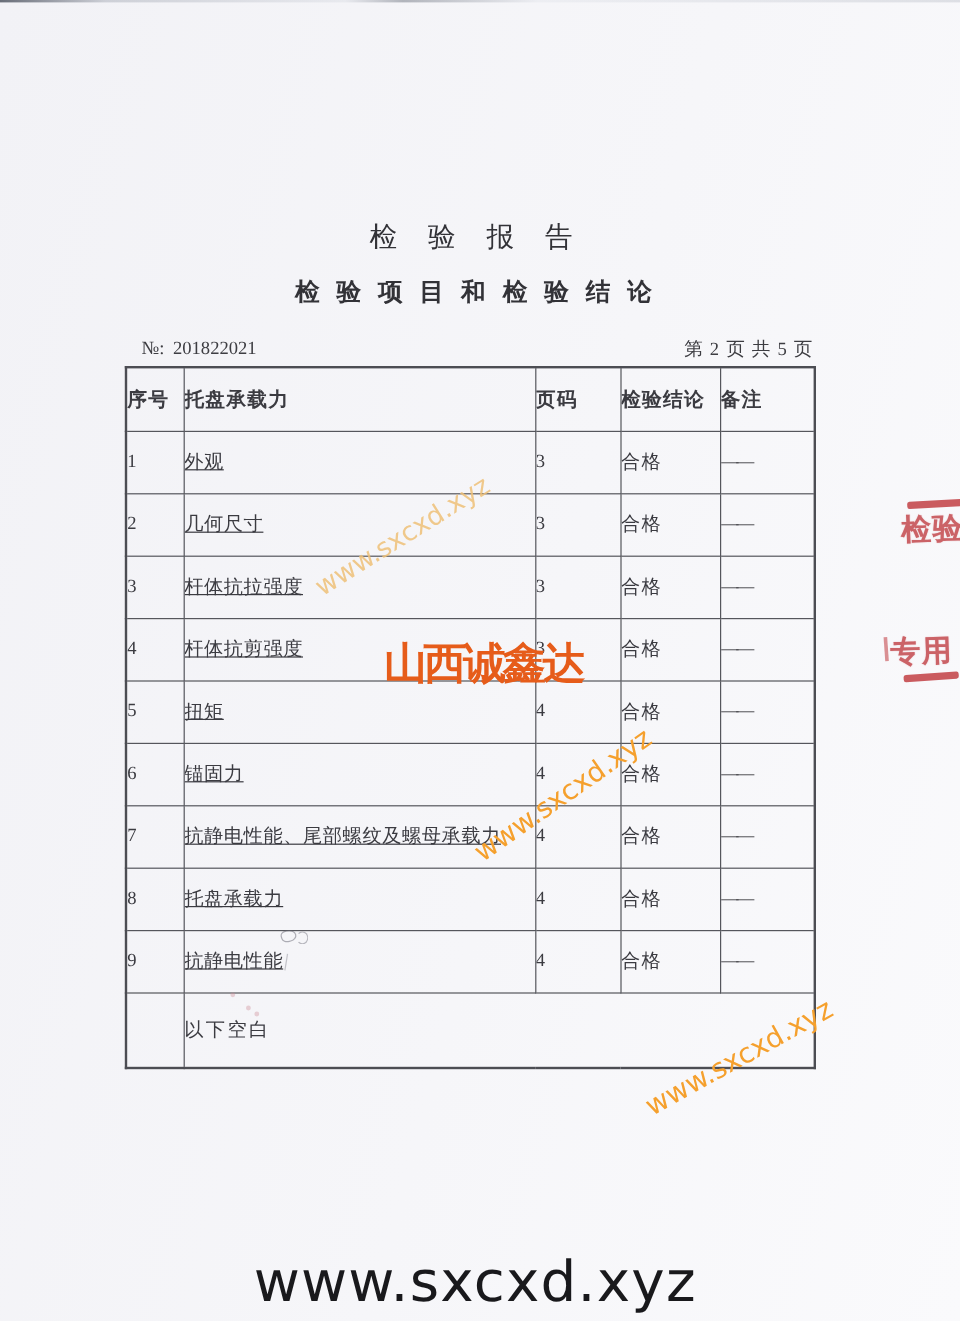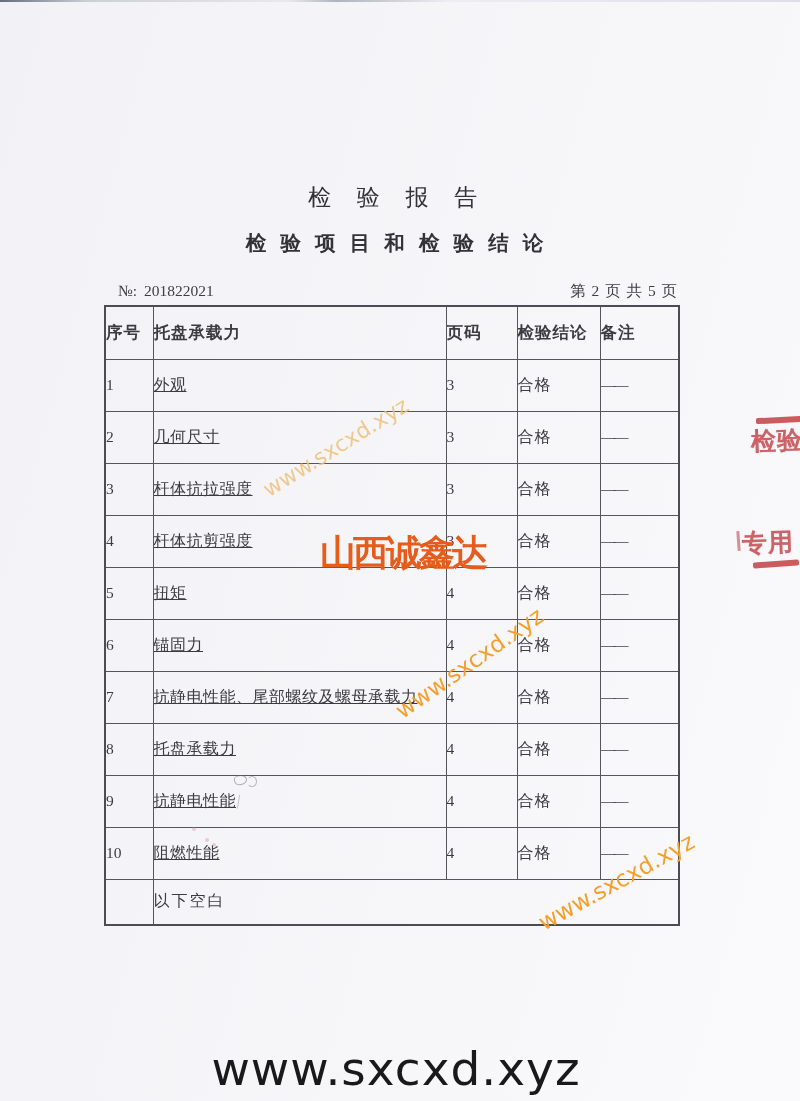--- a/index.html
+++ b/index.html
@@ -43,21 +43,21 @@
   table.rpt td,table.rpt th{border:1.5px solid #55565c;text-align:left;
     vertical-align:middle;padding:0;color:#3b3b41;font-weight:normal;overflow:hidden;}
   col.w-no{width:48px;} col.w-item{width:293px;} col.w-page{width:71px;}
   col.w-result{width:83px;} col.w-remark{width:79px;}
   tr.hdr{height:53px;} tr.hdr th{font-size:16.5px;font-weight:600;letter-spacing:1px;}
   tr.datarow{height:52px;}
   td.c-no,td.c-page{font-size:15.5px;font-family:"Liberation Serif","DejaVu Serif",serif;}
   td.c-item{font-size:16px;letter-spacing:.5px;text-decoration:underline;}
   td.c-result{font-size:16px;letter-spacing:1px;}
   td.c-remark{font-size:15px;color:#85858e;letter-spacing:-2px;}
-  tr.footer-row{height:46px;margin-left:46px;} tr.footer-row td{font-size:16px;letter-spacing:2px;}
+  tr.footer-row{height:63px;margin-left:46px;} tr.footer-row td{font-size:16px;letter-spacing:2px;}
 
   
   .wm{font-family:"DejaVu Sans","Liberation Sans",sans-serif;white-space:nowrap;
       transform-origin:left center;pointer-events:none;}
   .wm1{left:265px;top:479px;font-size:22px;transform:rotate(-32deg);
        color:var(--wm-pale,#efc178);opacity:.85;}
   .wm2{left:398px;top:700px;font-size:23px;transform:rotate(-35deg);
        color:var(--wm-orange,#f5a02d);}
   .wm3{left:540px;top:911px;font-size:23px;transform:rotate(-29deg);
        color:var(--wm-orange,#f5a02d);}
@@ -166,27 +166,20 @@
       <td class="c-result">合格</td>
       <td class="c-remark">——</td>
     </tr>
     <tr class="datarow">
       <td class="c-no">9</td>
       <td class="c-item">抗静电性能</td>
       <td class="c-page">4</td>
       <td class="c-result">合格</td>
       <td class="c-remark">——</td>
     </tr>
-    <tr class="datarow">
-      <td class="c-no">10</td>
-      <td class="c-item">阻燃性能</td>
-      <td class="c-page">4</td>
-      <td class="c-result">合格</td>
-      <td class="c-remark">——</td>
-    </tr>
     <tr class="footer-row">
       <td class="c-no"></td>
       <td colspan="4">以下空白</td>
     </tr>
   </tbody>
     </table>
 
   <div class="abs wm wm1">www.sxcxd.xyz</div>
   <div class="abs wm wm2">www.sxcxd.xyz</div>
   <div class="abs wm wm3">www.sxcxd.xyz</div>

